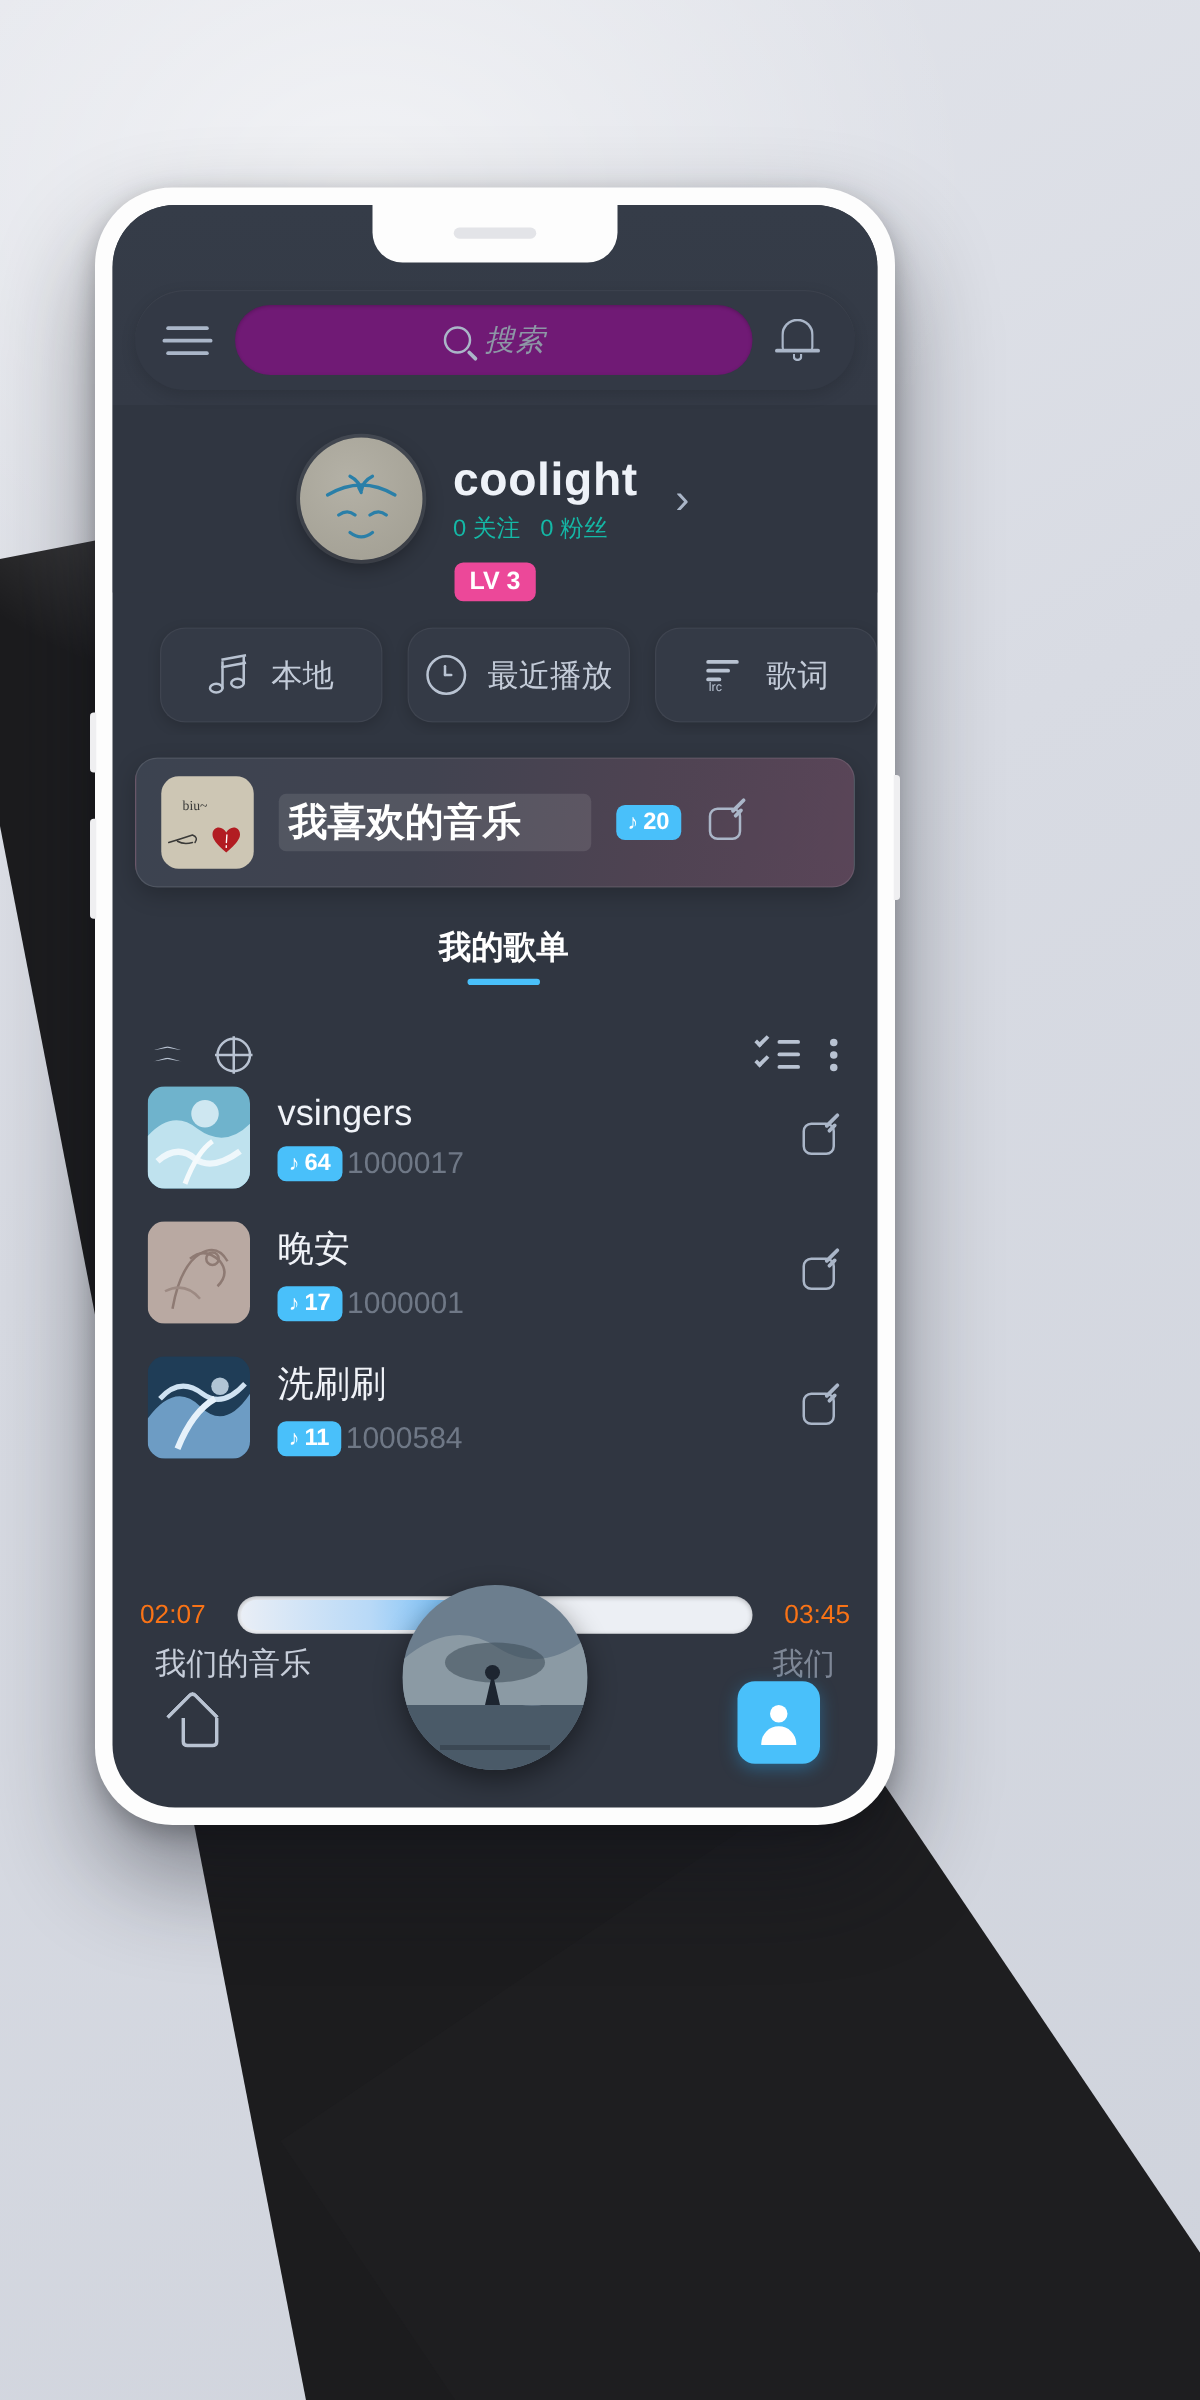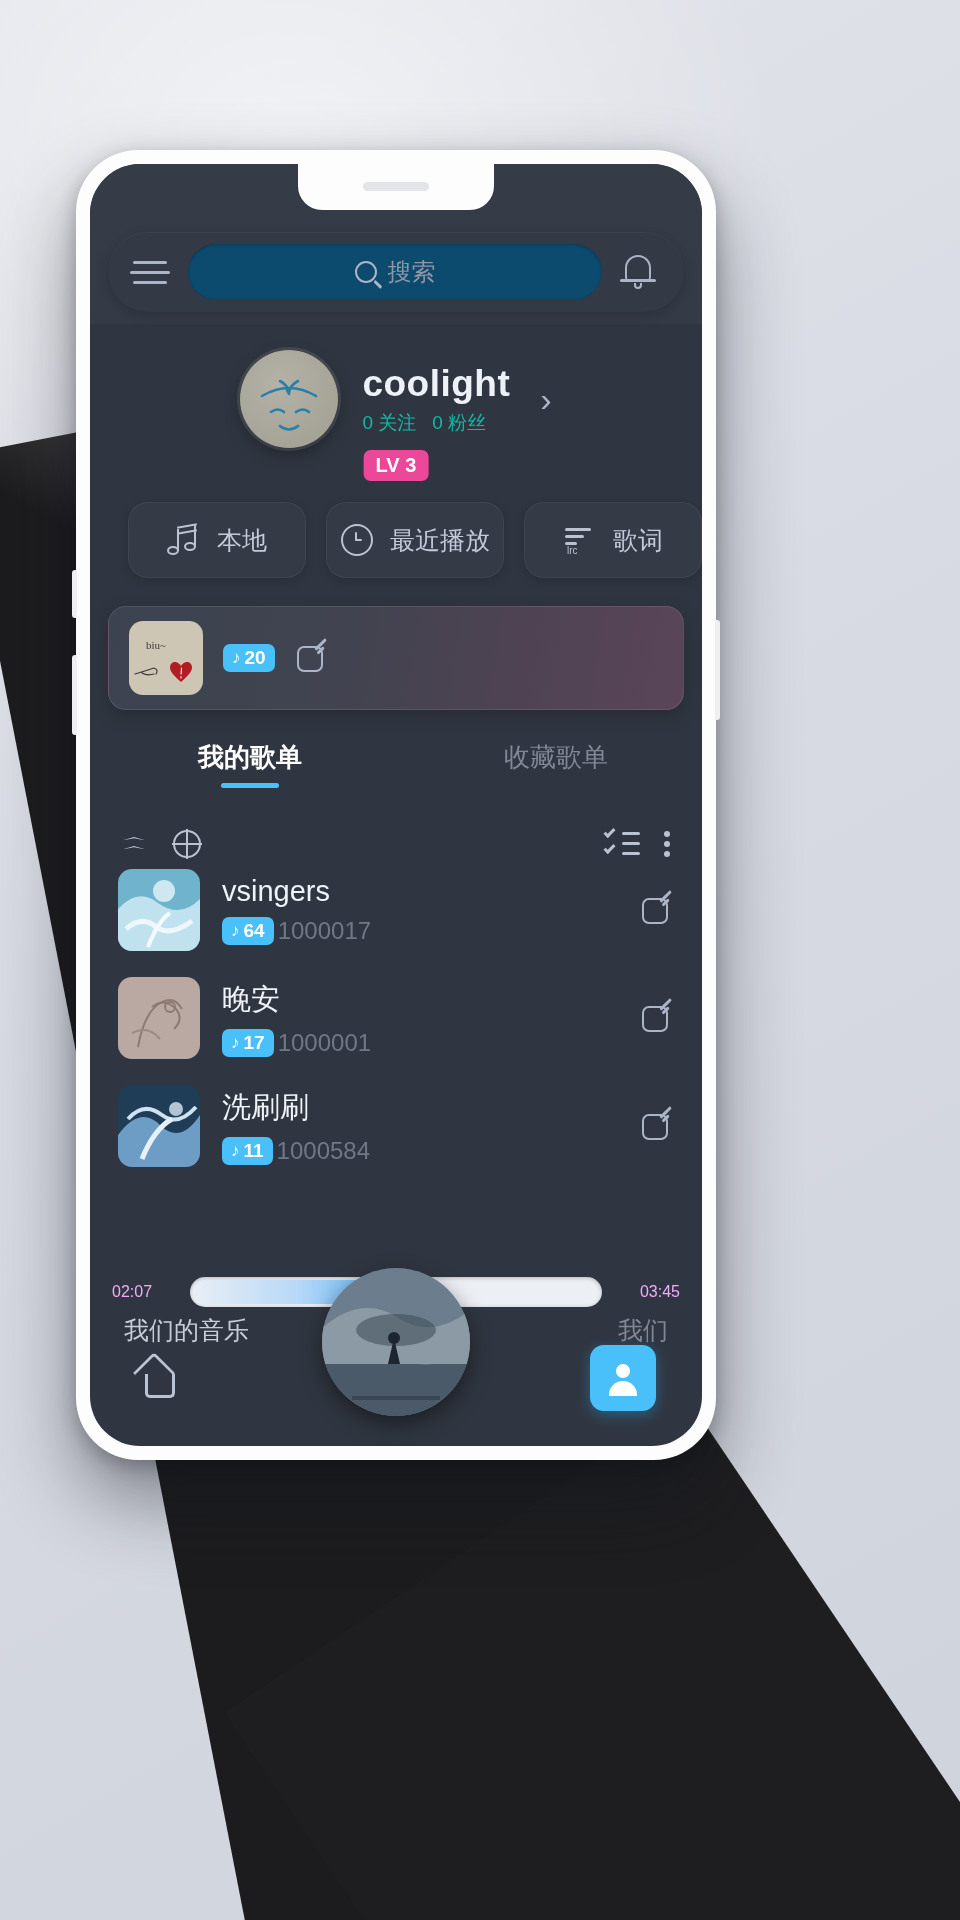--- a/index.html
+++ b/index.html
@@ -77,24 +77,25 @@
     display: flex; align-items: center; padding: 0 22px;
   }
   #menu-btn { width: 44px; height: 44px; display:flex; flex-direction:column; justify-content:center; gap:7px; cursor:pointer; flex:0 0 auto;}
   #menu-btn i { display:block; height:3px; background:#aab6c8; border-radius:2px; }
   #menu-btn i:nth-child(1){ width: 34px; margin-left:3px;}
   #menu-btn i:nth-child(2){ width: 40px; }
   #menu-btn i:nth-child(3){ width: 34px; margin-left:3px;}
 
   #search-box {
     flex: 1 1 auto; margin: 0 14px; height: 56px;
-    background: #0c4a6e; border-radius: 30px;
+    background: #701a75; border-radius: 30px;
     display: flex; align-items: center; justify-content: center; gap: 11px;
     box-shadow: inset 0 1px 3px rgba(0,0,0,.22);
     cursor: text;
+    font-style: italic;
   }
   #search-box .ph { color: #8d97a6; font-size: 24px; }
   .mag { width: 22px; height: 22px; border: 2.6px solid #aab6c8; border-radius: 50%; position: relative; }
   .mag::after { content:""; position:absolute; right:-8px; bottom:-5px; width:10px; height:2.6px; background:#aab6c8; border-radius:2px; transform: rotate(45deg);}
 
   #bell-btn { width: 46px; height: 46px; position: relative; flex:0 0 auto; cursor:pointer;}
   .bell-body { position:absolute; left:9px; top:6px; width:26px; height:25px; border:2.6px solid #aab6c8; border-bottom:none; border-radius: 13px 13px 3px 3px;}
   .bell-lip { position:absolute; left:4px; top:30px; width:36px; height:2.6px; background:#aab6c8; border-radius:2px;}
   .bell-clap { position:absolute; left:18px; top:34px; width:8px; height:6px; border:2.6px solid #aab6c8; border-top:none; border-radius: 0 0 6px 6px;}
 
@@ -222,21 +223,21 @@
   .pl-row { height: 108px; display:flex; align-items:center; padding: 0 28px; gap: 22px; cursor:pointer;}
   .pl-thumb { width: 82px; height: 82px; border-radius: 14px; flex:0 0 auto; overflow:hidden; position:relative;}
   .pl-meta { flex:1 1 auto; display:flex; flex-direction:column; gap: 9px; }
   .pl-name { font-size: 29px; color:#f0f3f8; font-weight:400; }
   .pl-sub { display:flex; align-items:center; gap: 4px; }
   .pl-id { font-size: 24px; color:#6f7886; }
 
   
   #player { position:absolute; left:0; bottom: 0; width:100%; height: 194px; z-index: 25; }
   #prog-row { position:absolute; left:0; top: 18px; width:100%; height: 44px; display:flex; align-items:center; padding: 0 22px; gap: 14px;}
-  .time { font-size: 16px; color:#f0abfc; flex:0 0 auto; width: 64px; }
+  .time { font-size: 21px; color:#f97316; flex:0 0 auto; width: 64px; }
   .time.right { text-align: right; }
   #prog-track {
     flex:1 1 auto; height: 30px; border-radius: 16px;
     background:#eceff4; position: relative; overflow:hidden;
     box-shadow: inset 0 1px 4px rgba(0,0,0,.25);
     cursor:pointer;
   }
   #prog-fill { position:absolute; left:3px; top:3px; bottom:3px; width: 57%;
     border-radius: 14px;
     background: linear-gradient(90deg, #e9eef6 0%, #b8d9f7 45%, #3aa6f5 100%); }
@@ -363,38 +364,35 @@
       <div id="fav-thumb">
         <span class="biu">biu~</span>
         <svg class="hand" viewBox="0 0 34 16">
           <path d="M1 11 q10 -3 19 -6 M20 5 q5 2 2 6 M8 10 q5 3 12 1" stroke="#3a3a38" stroke-width="1.2" fill="none" stroke-linecap="round"></path>
         </svg>
         <svg class="heart" viewBox="0 0 24 22">
           <path d="M12 21 C4 14 1 10 1 6.5 C1 3 3.5 1 6 1 C8.5 1 10.8 2.8 12 5 C13.2 2.8 15.5 1 18 1 C20.5 1 23 3 23 6.5 C23 10 20 14 12 21 Z" fill="#b21c22"></path>
           <path d="M12.5 7 l-.4 6 M12 15.5 l0 1.4" stroke="#fff" stroke-width="1.1" stroke-linecap="round"></path>
         </svg>
       </div>
+      <div id="fav-title">我喜欢的音乐</div>
       <div class="count-badge">
         <span class="cb-note">♪</span>
         <span>20</span>
       </div>
       <div class="edit-icon">
         <span class="sq"></span>
           <span class="pen"></span>
           <span class="pen2"></span>
       </div>
     </div>
 
     <div id="tabs">
       <div class="tab active">
         <span class="lbl">我的歌单</span>
-        <span class="bar"></span>
-      </div>
-      <div class="tab">
-        <span class="lbl">收藏歌单</span>
         <span class="bar"></span>
       </div>
     </div>
 
     <div id="list-toolbar">
       <div class="left">
         <span class="ico-chevup">
             <i></i>
             <i></i>
           </span>

